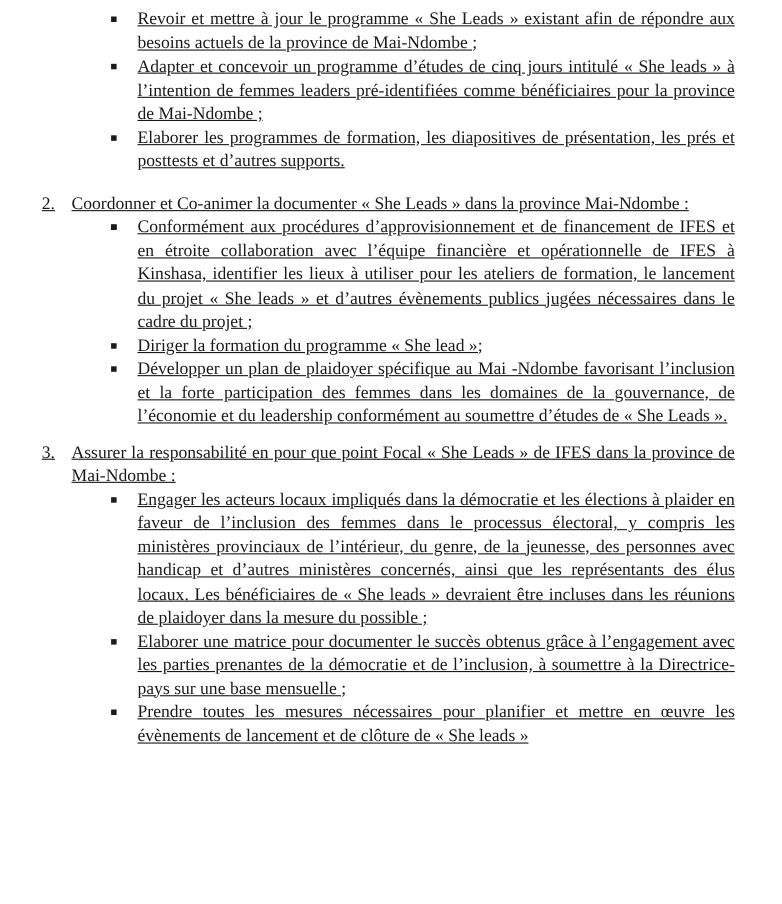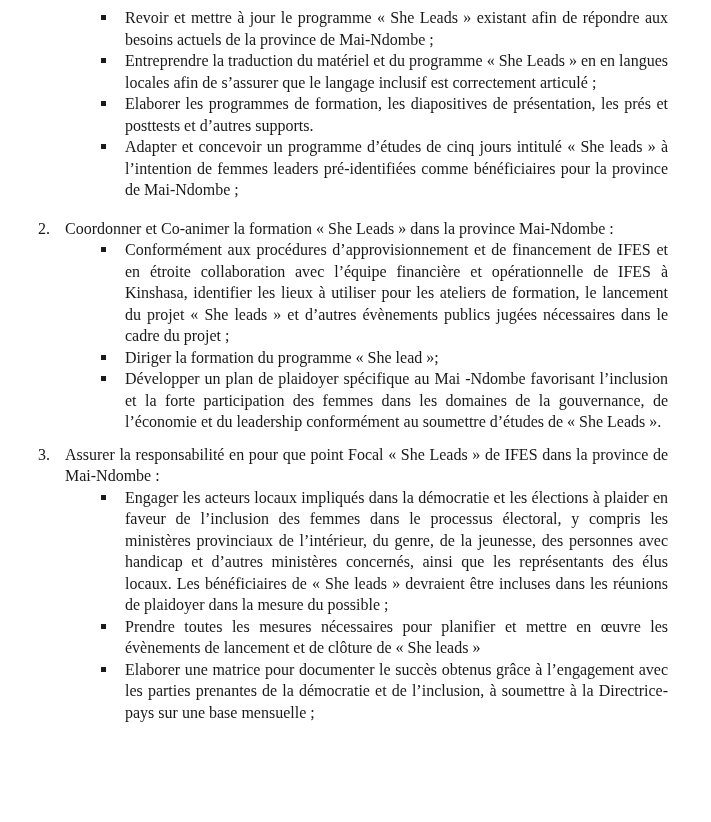--- a/index.html
+++ b/index.html
@@ -14,20 +14,21 @@
     font-family: "Liberation Serif", "DejaVu Serif", serif;
     font-size: 16px;
     line-height: 21.5px;
     color: #181818;
   }
   .page {
     padding-top: 7px;
     width: 709px;
     height: 815px;
     position: relative;
+    text-decoration: underline;
   }
   ul.bullets {
     list-style: none;
     margin: 0 41px 0 100px;
     padding: 0;
     text-align: justify;
   }
   ul.bullets li {
     position: relative;
     padding-left: 25px;
@@ -61,36 +62,32 @@
 
 <div class="page">
 
   <ul class="bullets">
     <li>
       <span class="marker"></span>
       <span>Revoir et mettre à jour le programme « She Leads » existant afin de répondre aux besoins actuels de la province de Mai-Ndombe ;</span>
     </li>
     <li>
       <span class="marker"></span>
-      <span>Entreprendre la traduction du matériel et du programme « She Leads » en en langues locales afin de s’assurer que le langage inclusif est correctement articulé ;</span>
+      <span>Adapter et concevoir un programme d’études de cinq jours intitulé « She leads » à l’intention de femmes leaders pré-identifiées comme bénéficiaires pour la province de Mai-Ndombe ;</span>
     </li>
     <li>
       <span class="marker"></span>
       <span>Elaborer les programmes de formation, les diapositives de présentation, les prés et posttests et d’autres supports.</span>
-    </li>
-    <li>
-      <span class="marker"></span>
-      <span>Adapter et concevoir un programme d’études de cinq jours intitulé « She leads » à l’intention de femmes leaders pré-identifiées comme bénéficiaires pour la province de Mai-Ndombe ;</span>
     </li>
   </ul>
 
   <div class="section">
     <div class="numbered-heading sec2-heading">
       <span class="num">2.</span>
-      <span class="txt">Coordonner et Co-animer la formation « She Leads » dans la province Mai-Ndombe :</span>
+      <span class="txt">Coordonner et Co-animer la documenter « She Leads » dans la province Mai-Ndombe :</span>
     </div>
     <ul class="bullets sec2-bullets">
       <li>
         <span class="marker"></span>
       </li>
       <li>
         <span class="marker"></span>
         <span>Conformément aux procédures d’approvisionnement et de financement de IFES et en étroite collaboration avec l’équipe financière et opérationnelle de IFES à Kinshasa, identifier les lieux à utiliser pour les ateliers de formation, le lancement du projet « She leads » et d’autres évènements publics jugées nécessaires dans le cadre du projet ;</span>
       </li>
       <li>
@@ -109,22 +106,22 @@
       <span class="num">3.</span>
       <span class="txt">Assurer la responsabilité en pour que point Focal « She Leads » de IFES dans la province de Mai-Ndombe :</span>
     </div>
     <ul class="bullets sec3-bullets">
       <li>
         <span class="marker"></span>
         <span>Engager les acteurs locaux impliqués dans la démocratie et les élections à plaider en faveur de l’inclusion des femmes dans le processus électoral, y compris les ministères provinciaux de l’intérieur, du genre, de la jeunesse, des personnes avec handicap et d’autres ministères concernés, ainsi que les représentants des élus locaux. Les bénéficiaires de « She leads » devraient être incluses dans les réunions de plaidoyer dans la mesure du possible ;</span>
       </li>
       <li>
         <span class="marker"></span>
-        <span>Prendre toutes les mesures nécessaires pour planifier et mettre en œuvre les évènements de lancement et de clôture de « She leads »</span>
+        <span>Elaborer une matrice pour documenter le succès obtenus grâce à l’engagement avec les parties prenantes de la démocratie et de l’inclusion, à soumettre à la Directrice-pays sur une base mensuelle ;</span>
       </li>
       <li>
         <span class="marker"></span>
-        <span>Elaborer une matrice pour documenter le succès obtenus grâce à l’engagement avec les parties prenantes de la démocratie et de l’inclusion, à soumettre à la Directrice-pays sur une base mensuelle ;</span>
+        <span>Prendre toutes les mesures nécessaires pour planifier et mettre en œuvre les évènements de lancement et de clôture de « She leads »</span>
       </li>
     </ul>
   </div>
 
 </div>
 
 </body></html>

